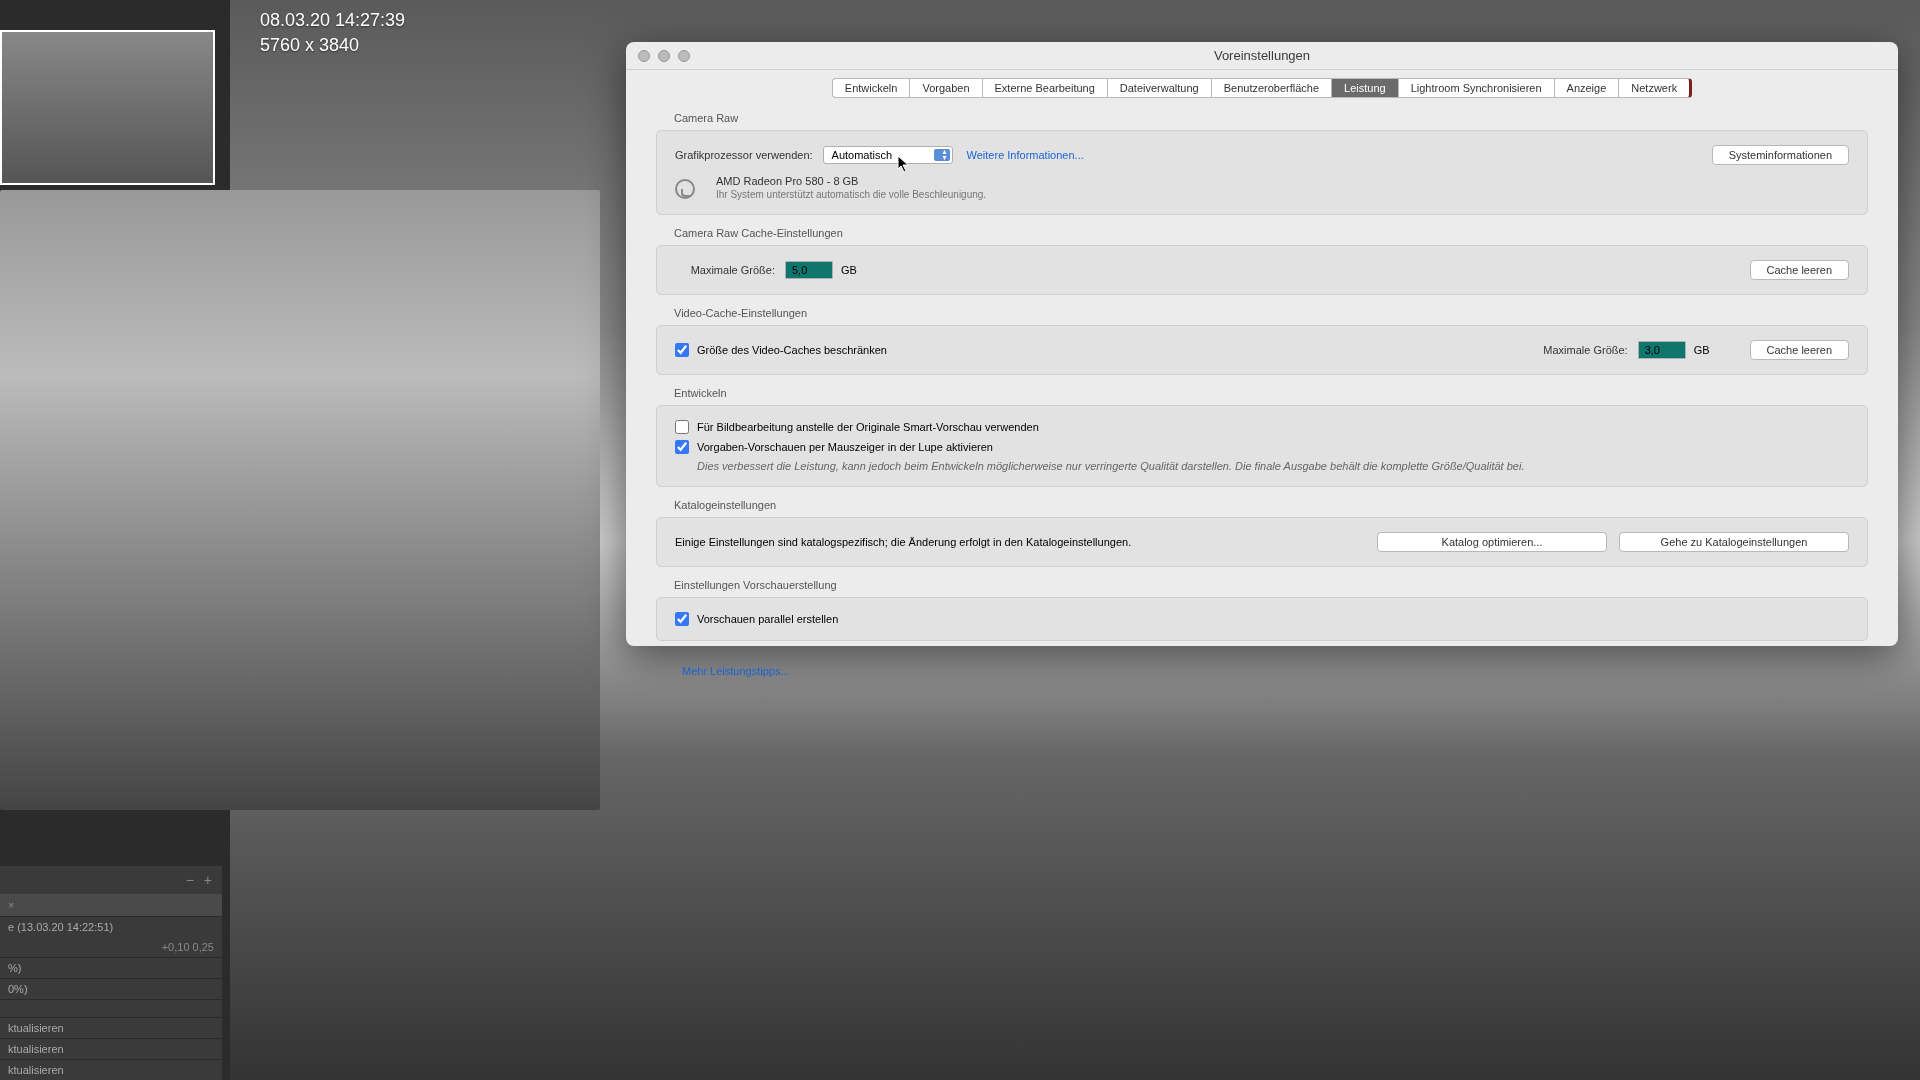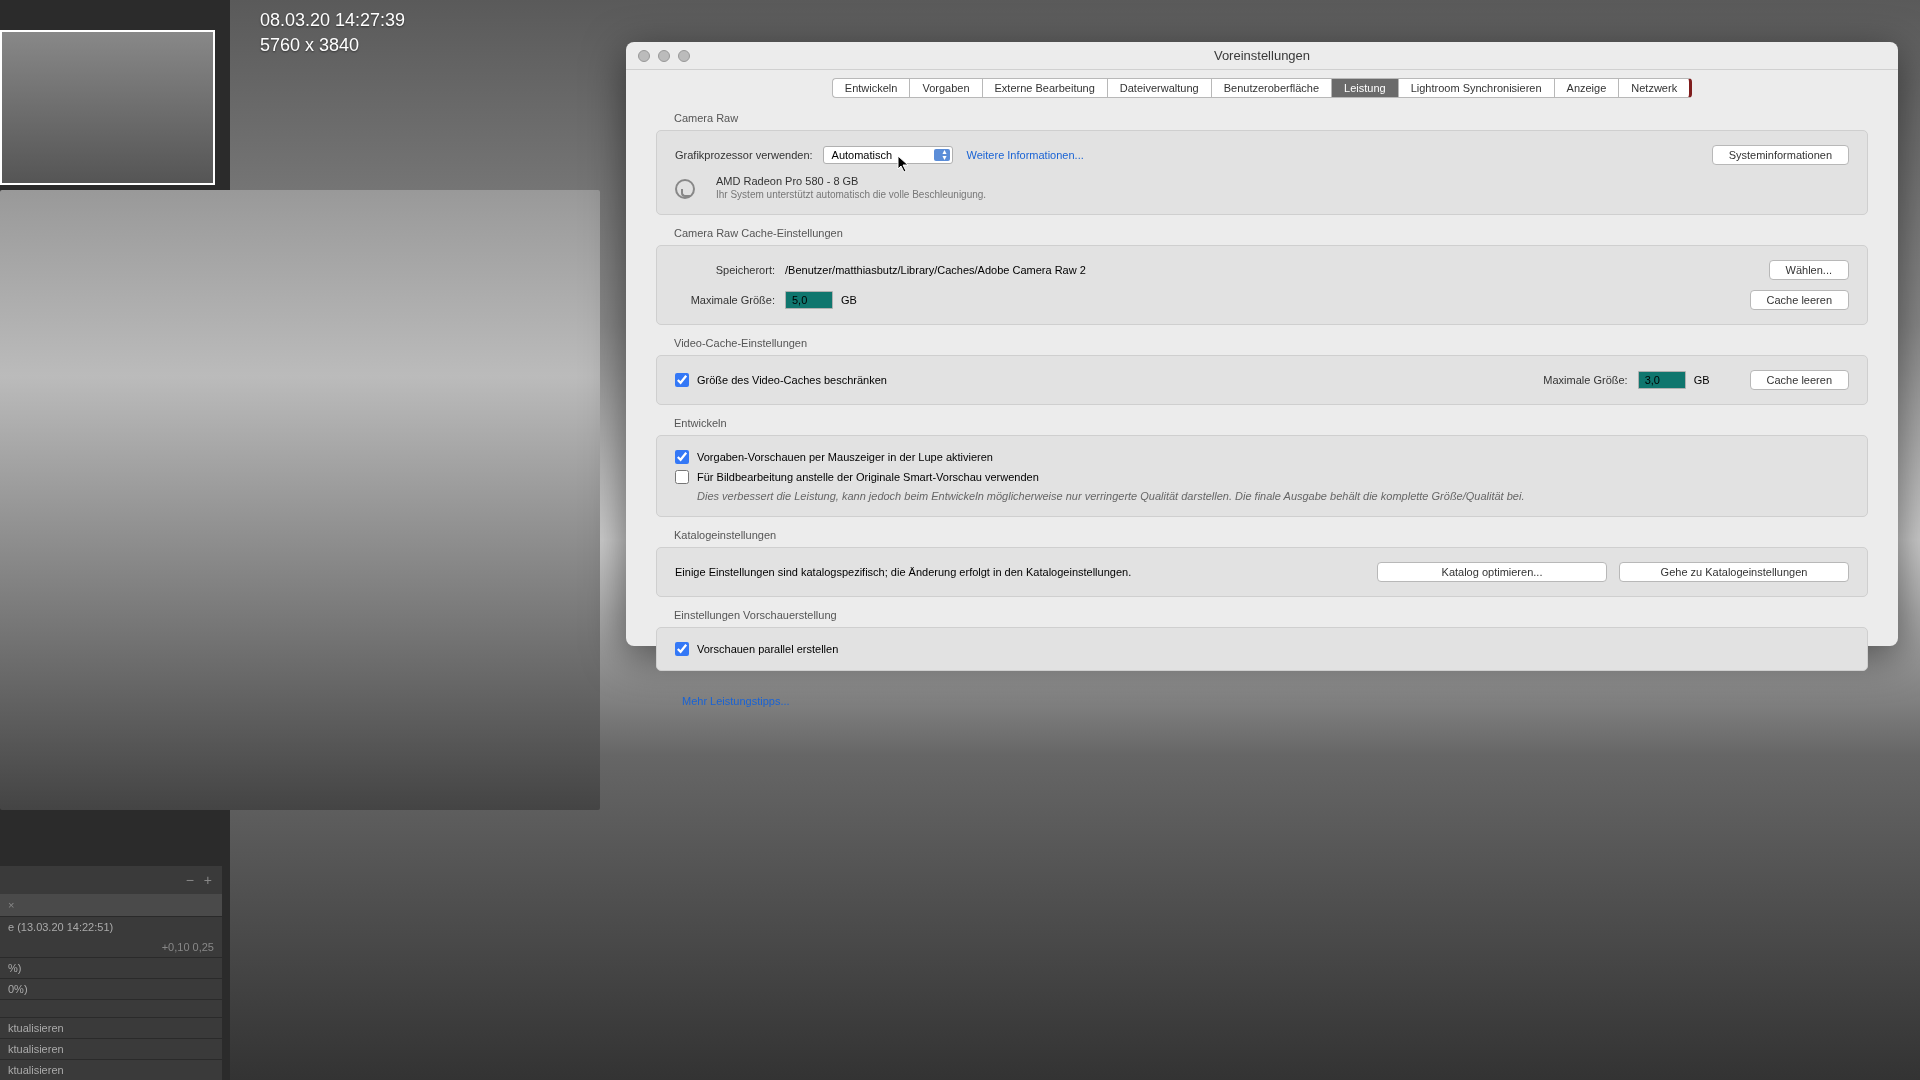--- a/index.html
+++ b/index.html
@@ -137,26 +137,20 @@
         <div class="gpu-icon"></div>
         <div class="gpu-text">
           <div class="g1">AMD Radeon Pro 580 - 8 GB</div>
           <div class="g2">Ihr System unterstützt automatisch die volle Beschleunigung.</div>
         </div>
       </div>
     </div>
 
     <div class="section-label">Camera Raw Cache-Einstellungen</div>
     <div class="panel">
-      <div class="row">
-        <span class="label-r" style="width:100px">Speicherort:</span>
-        <span>/Benutzer/matthiasbutz/Library/Caches/Adobe Camera Raw 2</span>
-        <div class="spacer"></div>
-        <button class="btn">Wählen...</button>
-      </div>
       <div class="row" style="margin-bottom:0">
         <span class="label-r" style="width:100px">Maximale Größe:</span>
         <input class="input-sm" value="5,0" style="">
         <span style="margin-left:8px">GB</span>
         <div class="spacer"></div>
         <button class="btn">Cache leeren</button>
       </div>
     </div>
 
     <div class="section-label">Video-Cache-Einstellungen</div>
@@ -170,26 +164,26 @@
         <span class="label-r">Maximale Größe:</span>
         <input class="input-sm" value="3,0" style="">
         <span style="margin-left:8px;margin-right:40px">GB</span>
         <button class="btn">Cache leeren</button>
       </div>
     </div>
 
     <div class="section-label">Entwickeln</div>
     <div class="panel">
       <label class="cb">
+        <input type="checkbox" style="">
+        <span>Für Bildbearbeitung anstelle der Originale Smart-Vorschau verwenden</span>
+      </label>
+      <label class="cb">
         <input type="checkbox" checked="" style="">
         <span>Vorgaben-Vorschauen per Mauszeiger in der Lupe aktivieren</span>
-      </label>
-      <label class="cb">
-        <input type="checkbox" style="">
-        <span>Für Bildbearbeitung anstelle der Originale Smart-Vorschau verwenden</span>
       </label>
       <div class="note">Dies verbessert die Leistung, kann jedoch beim Entwickeln möglicherweise nur verringerte Qualität darstellen. Die finale Ausgabe behält die komplette Größe/Qualität bei.</div>
     </div>
 
     <div class="section-label">Katalogeinstellungen</div>
     <div class="panel">
       <div class="row" style="margin-bottom:0">
         <span>Einige Einstellungen sind katalogspezifisch; die Änderung erfolgt in den Katalogeinstellungen.</span>
         <div class="spacer"></div>
         <button class="btn" style="min-width:230px">Katalog optimieren...</button>

